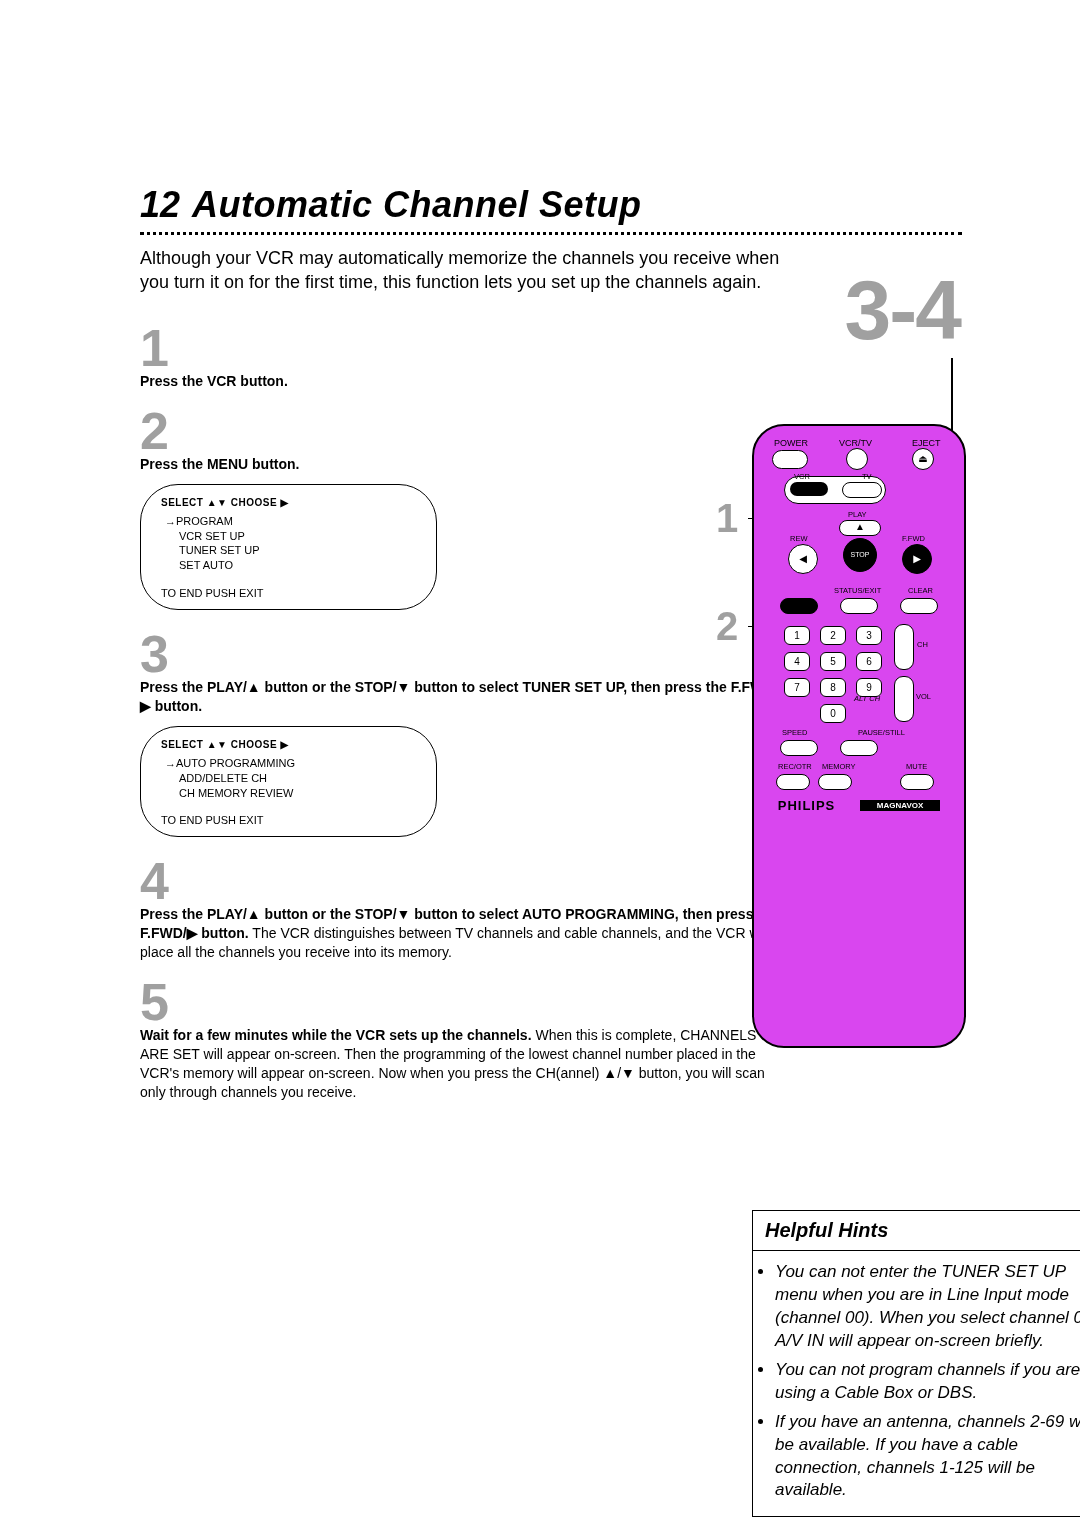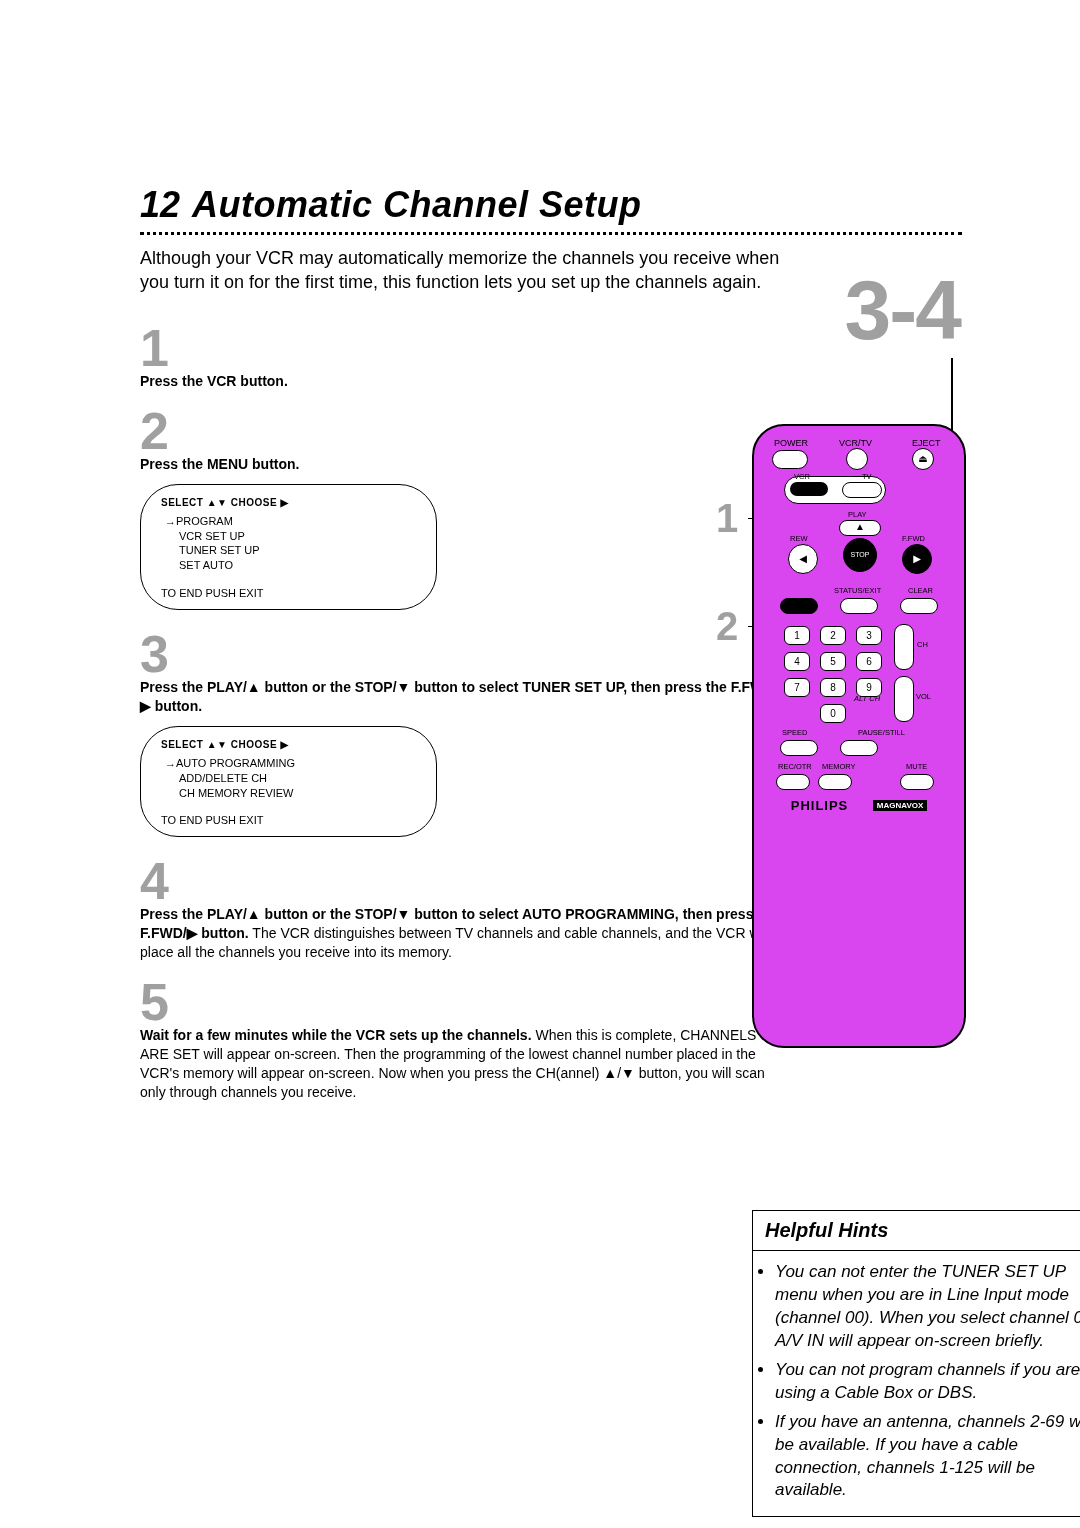--- a/index.html
+++ b/index.html
@@ -223,21 +223,21 @@
 
       <span class="tinytxt" style="left:24px;top:336px;">REC/OTR</span>
       <span class="tinytxt" style="left:68px;top:336px;">MEMORY</span>
       <span class="tinytxt" style="left:152px;top:336px;">MUTE</span>
       <div class="rbtn oval" style="left:22px;top:348px;width:32px;height:14px;"></div>
       <div class="rbtn oval" style="left:64px;top:348px;width:32px;height:14px;"></div>
       <div class="rbtn oval" style="left:146px;top:348px;width:32px;height:14px;"></div>
 
       <div style="position:absolute;left:0;right:0;top:370px;text-align:center;">
         <span style="font-size:13px;font-weight:700;letter-spacing:1px;">PHILIPS</span>
-        <span style="display:inline-block;background:#000;color:#fff;font-size:8px;font-weight:700;padding:1px 4px;margin-left:20px;vertical-align:2px;">MAGNAVOX</span>
+        <span style="display:inline-block;background:#000;color:#fff;font-size:8px;font-weight:700;padding:1px 17px;margin-left:20px;vertical-align:2px;">MAGNAVOX</span>
       </div>
     </div>
   </div>
 
   <div class="hints">
     <div class="hh-title">Helpful Hints</div>
     <ul>
       <li>You can not enter the TUNER SET UP menu when you are in Line Input mode (channel 00). When you select channel 00, A/V IN will appear on-screen briefly.</li>
       <li>You can not program channels if you are using a Cable Box or DBS.</li>
       <li>If you have an antenna, channels 2-69 will be available. If you have a cable connection, channels 1-125 will be available.</li>

